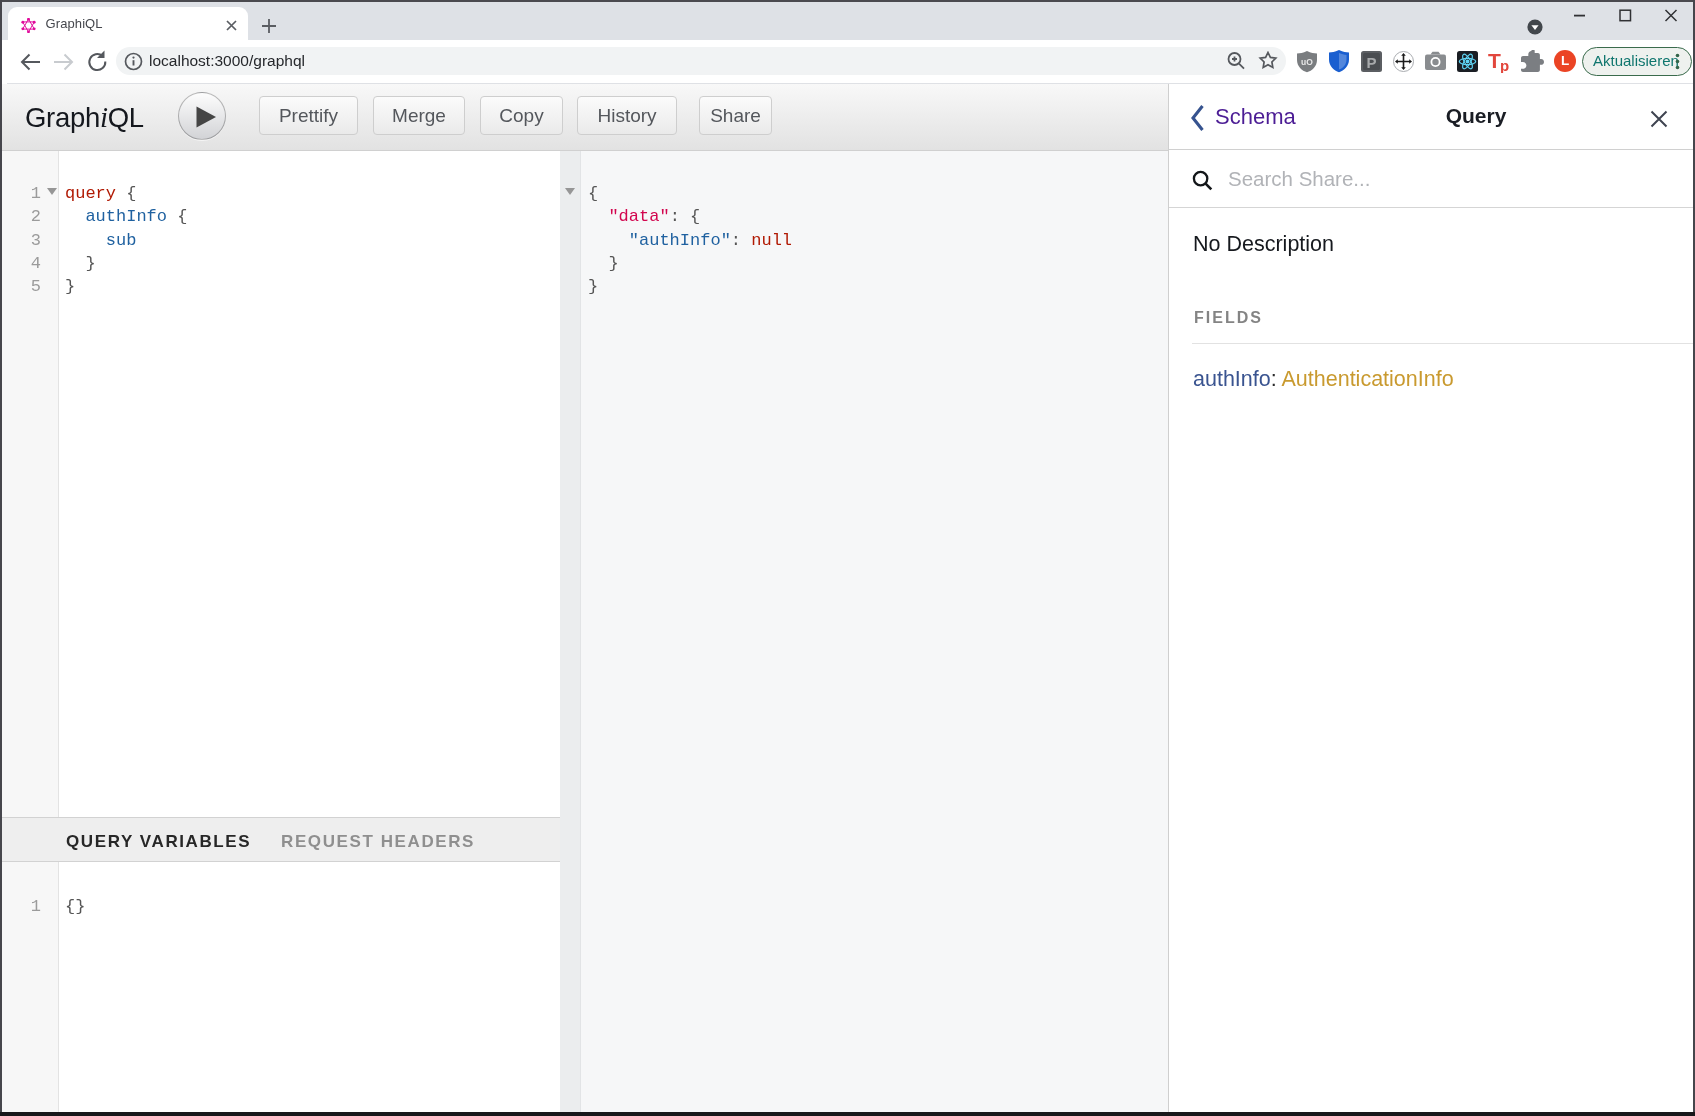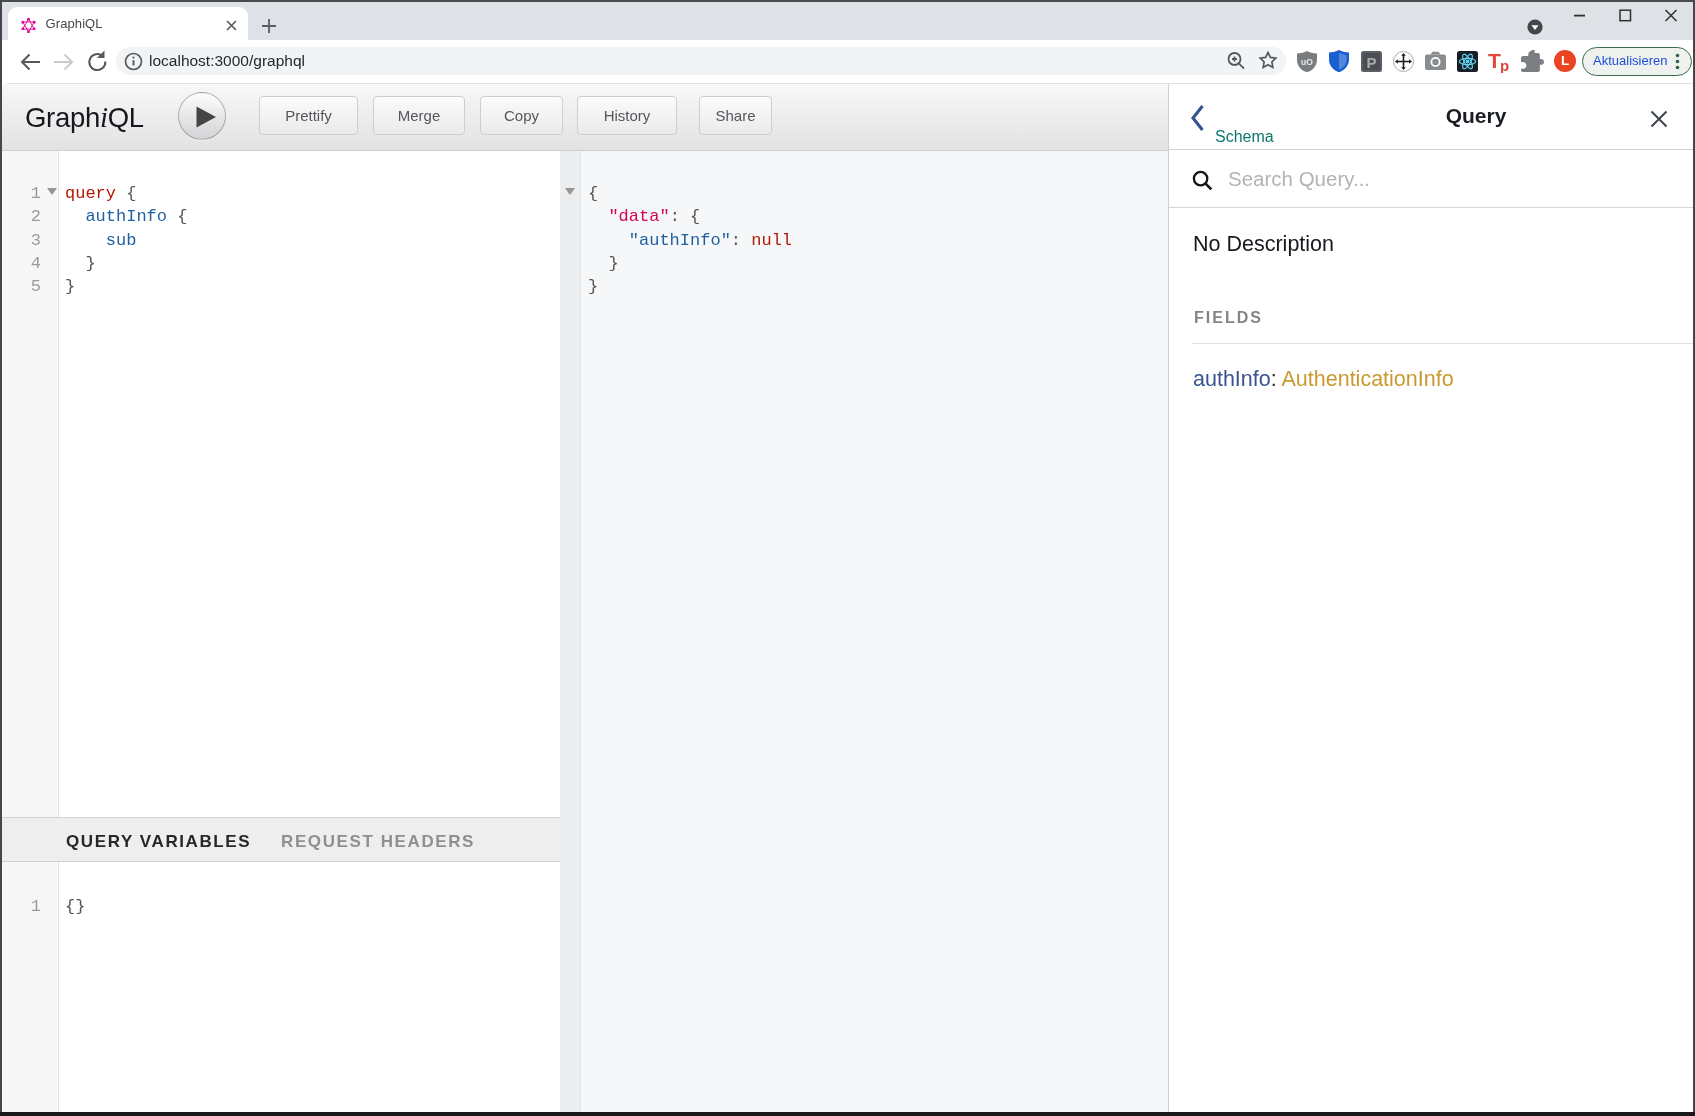--- a/index.html
+++ b/index.html
@@ -18,38 +18,38 @@
 
 #ctoolbar { left:7px; top:40px; width:1695px; height:44px; background:#fff; border-bottom:1px solid #dfe1e5; }
 #omnibox { left:109px; top:6.5px; width:1170px; height:28px; border-radius:14px; background:#f1f3f4; }
 #urltext { left:142px; top:6.5px; height:28px; line-height:28px; font-size:15.5px; color:#26282c; }
 
 #gtopbar { left:2px; top:84px; width:1166px; height:67px; background:linear-gradient(#f8f8f8,#e2e2e2); border-bottom:1px solid #d0d0d0; }
 #glogo { left:23px; top:0; height:66px; line-height:66px; font-size:27.5px; letter-spacing:-0.3px; color:#15181e; }
 #glogo em { font-family:"Liberation Serif",serif; font-style:italic; font-size:29px; }
 #playbtn { left:176px; top:8px; width:48px; height:48px; border-radius:50%; background:linear-gradient(#fdfdfd,#d2d3d6); border:1px solid rgba(0,0,0,0.26); box-shadow:0 1px 0 rgba(255,255,255,0.6); }
 #playbtn svg { position:absolute; left:17px; top:12.5px; }
-.tbtn { top:12px; height:39px; border-radius:4px; background:linear-gradient(#fbfbfb,#eaeaea); border:1px solid #cecece; color:#54575c; font-size:15px; text-align:center; line-height:37px; }
+.tbtn { top:12px; height:39px; border-radius:4px; background:linear-gradient(#fbfbfb,#eaeaea); border:1px solid #cecece; color:#54575c; font-size:19px; text-align:center; line-height:37px; }
 
 #querypane { left:2px; top:151px; width:558px; height:961px; background:#fff; }
 .gutter { position:absolute; left:0; width:57px; background:#f7f7f7; border-right:1px solid #e3e3e3; }
 .lnums { position:absolute; width:39px; text-align:right; font-family:"Liberation Mono",monospace; font-size:17px; line-height:23.3px; color:#9b9b9b; }
 .code { position:absolute; font-family:"Liberation Mono",monospace; font-size:17px; line-height:23.3px; color:#555; white-space:pre; }
 .cm-kw { color:#b11a04; }
 .cm-prop { color:#1f61a0; }
 .cm-def { color:#d2054e; }
 #vartitle { left:0px; top:666px; width:558px; height:45px; background:#eeeeee; border-top:1px solid #d2d2d2; border-bottom:1px solid #d2d2d2;padding-left:42px; }
 #vartitle .t1 { position:absolute; left:64px; top:0; height:43px; line-height:43px; font-size:17px; font-weight:bold; letter-spacing:1.6px; color:#272727; padding-top:2px; }
 #vartitle .t2 { position:absolute; left:279px; top:0; height:43px; line-height:43px; font-size:17px; font-weight:bold; letter-spacing:1.6px; color:#8f8f8f; padding-top:2px; }
 #resultpane { left:560px; top:151px; width:608px; height:961px; background:#f6f7f8; }
 #resultgutter { left:0; top:0; width:21px; height:961px; background:#ebedee; border-right:1px solid #e2e4e6; }
 
 #docs { left:1168px; top:84px; width:525px; height:1028px; background:#fff; border-left:1px solid #cfcfcf; }
 #dochead { left:0; top:0; width:525px; height:66px; border-bottom:1px solid #d0d0d0; }
-.doclink { color:#0f766e; font-size:16px;margin-top:20px; }
+.doclink { color:#4c1d95; font-size:22px; }
 #doctitle { left:89px; top:0; width:436px; height:66px; line-height:64px; text-align:center; font-weight:bold; font-size:21px; color:#1a1d24; }
 #searchrow { left:0; top:67px; width:525px; height:57px; border-bottom:1px solid #d5d5d5; }
 #searchph { position:absolute; left:59px; top:0; height:56px; line-height:56px; font-size:20.5px; color:#b1b3b7; }
 .arrow-down { width:0; height:0; border-left:5.5px solid transparent; border-right:5.5px solid transparent; border-top:7px solid #969696; }
 </style>
 </head>
 <body>
 
 <div class="abs" id="tabbar"></div>
 <div class="abs" id="tab">
@@ -172,21 +172,21 @@
         <text x="-1" y="17" font-size="21" font-weight="bold" fill="#e2473d" font-family="Liberation Sans">T</text>
         <text x="11" y="19.5" font-size="15" font-weight="bold" fill="#e2473d" font-family="Liberation Sans">p</text>
       </g>
       <g transform="translate(230,1)">
         <path d="M10.5 0 c-1.8 0-3.2 1.4-3.2 3.2 l0 1.8 -5.3 0 c-1.1 0-2 0.9-2 2 l0 4 2 0 c1.9 0 3.4 1.5 3.4 3.4 0 1.9-1.5 3.4-3.4 3.4 l-2 0 0 1.2 c0 1.1 0.9 2 2 2 l14.9 0 c1.1 0 2-0.9 2-2 l0-5.2 1.2 0 c1.6 0 2.9-1.3 2.9-2.9 0-1.6-1.3-2.9-2.9-2.9 l-1.2 0 0-4 c0-1.1-0.9-2-2-2 l-3.2 0 0-1.8 c0-1.8-1.4-3.2-3.2-3.2 Z" fill="#7b7e82"></path>
       </g>
     </svg>
   </div>
   <div class="abs" style="left:1547px; top:10px; width:22px; height:22px; border-radius:50%; background:#eb4424; color:#fff; font-size:13.5px; font-weight:bold; text-align:center; line-height:22px;">L</div>
   <div class="abs" id="updatepill" style="left:1575px; top:7px; width:110px; height:29px; border:1.5px solid #3a6b4c; border-radius:14.5px; background:#eef1ee;">
-    <span style="position:absolute; left:10px; top:0; line-height:26px; font-size:13px; color:#1d4ed8;">Aktualisieren</span>
+    <span style="position:absolute; left:10px; top:0; line-height:26px; font-size:15px; color:#0f766e;">Aktualisieren</span>
     <svg style="position:absolute; left:92px; top:5px;" width="5" height="17" viewBox="0 0 5 17">
         <circle cx="2.5" cy="2.5" r="1.8" fill="#33654a"></circle>
         <circle cx="2.5" cy="8.5" r="1.8" fill="#33654a"></circle>
         <circle cx="2.5" cy="14.5" r="1.8" fill="#33654a"></circle>
       </svg>
   </div>
 </div>
 
 <div class="abs" id="gtopbar">
   <div class="abs" id="glogo">Graph<em>i</em>QL</div>
@@ -245,21 +245,21 @@
         </svg>
     </div>
   </div>
   <div class="abs" id="searchrow">
     <div class="abs" id="searchicon" style="left:23px; top:19px;">
       <svg width="21" height="21" viewBox="0 0 21 21">
           <circle cx="8.6" cy="8.6" r="6.7" fill="none" stroke="#131619" stroke-width="2.3"></circle>
           <path d="M13.6 13.6 L19.3 19.3" stroke="#131619" stroke-width="2.6"></path>
         </svg>
     </div>
-    <div id="searchph">Search Query...</div>
+    <div id="searchph">Search Share...</div>
   </div>
   <div class="abs" style="left:24px; top:148px; font-size:21.5px; color:#16191e;">No Description</div>
   <div class="abs" style="left:25px; top:225px; font-size:16px; font-weight:bold; letter-spacing:2px; color:#848484;">FIELDS</div>
   <div class="abs" style="left:23px; top:259px; width:502px; height:1px; background:#e2e2e2;"></div>
   <div class="abs" style="left:24px; top:283px; font-size:21.5px;"><span style="color:#3a5490;">authInfo</span><span style="color:#2b2b2b;">: </span><span style="color:#c99a2f;">AuthenticationInfo</span></div>
 </div>
 
 <div class="abs" id="frame-top"></div>
 <div class="abs" id="frame-left"></div>
 <div class="abs" id="frame-right"></div>

